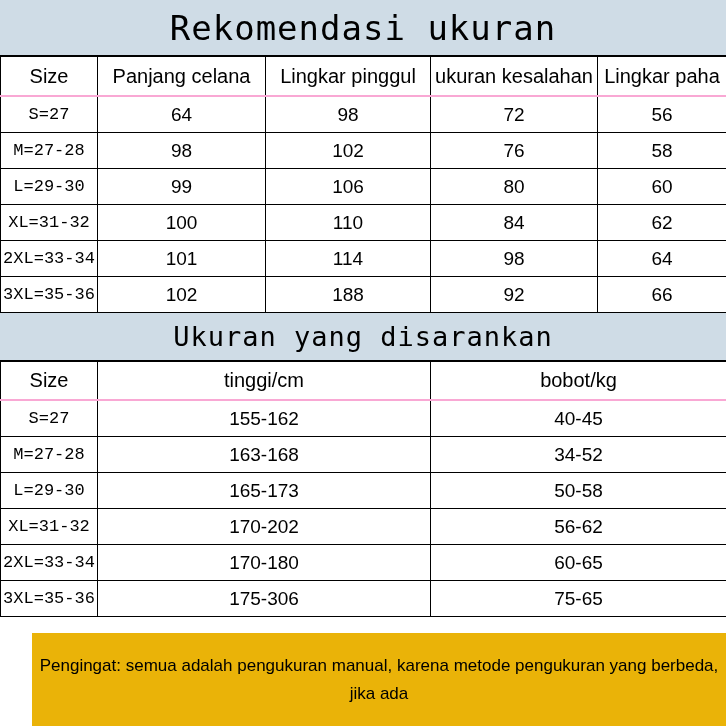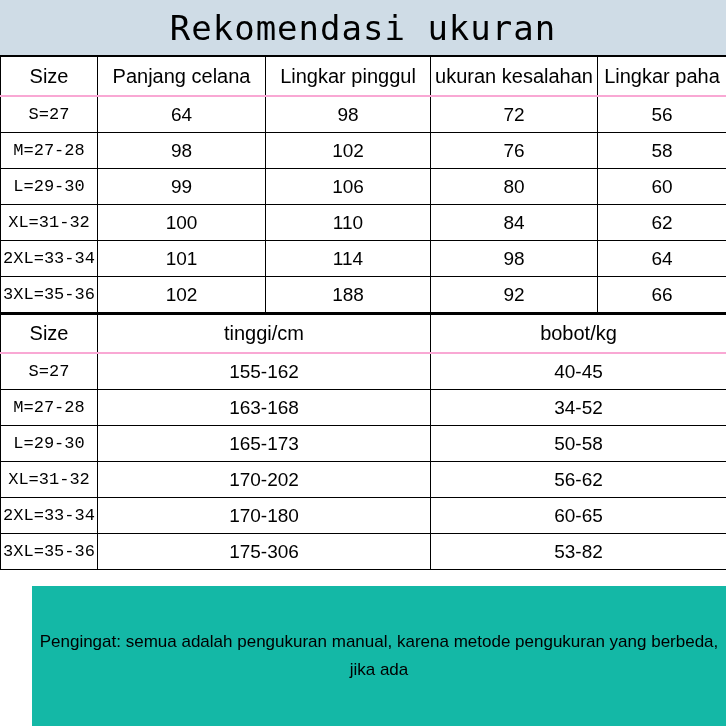--- a/index.html
+++ b/index.html
@@ -138,20 +138,23 @@
         <tr>
           <td>3XL=35-36</td>
           <td>102</td>
           <td>188</td>
           <td>92</td>
           <td>66</td>
         </tr>
       </tbody>
   </table>
 
+  <div class="band subtitle-band" style="background: rgb(207, 220, 230);">
+    <span>Ukuran yang disarankan</span>
+  </div>
 
   <table class="t2">
     <colgroup>
       <col class="c2-size">
         <col class="c2-a">
         <col class="c2-b">
     </colgroup>
     <thead>
       <tr>
           <th>Size</th>
@@ -181,24 +184,24 @@
           <td>56-62</td>
         </tr>
         <tr>
           <td>2XL=33-34</td>
           <td>170-180</td>
           <td>60-65</td>
         </tr>
         <tr>
           <td>3XL=35-36</td>
           <td>175-306</td>
-          <td>53-82</td>
+          <td>75-65</td>
         </tr>
       </tbody>
   </table>
 
   <div class="spacer"></div>
 
-  <div class="band note-band" style="background: #14b8a6; margin-left: 32px;">
+  <div class="band note-band" style="background: #eab308; margin-left: 32px;">
     <div>Pengingat: semua adalah pengukuran manual, karena metode pengukuran yang berbeda, jika ada</div>
   </div>
 
 </div>
 
 </body></html>

